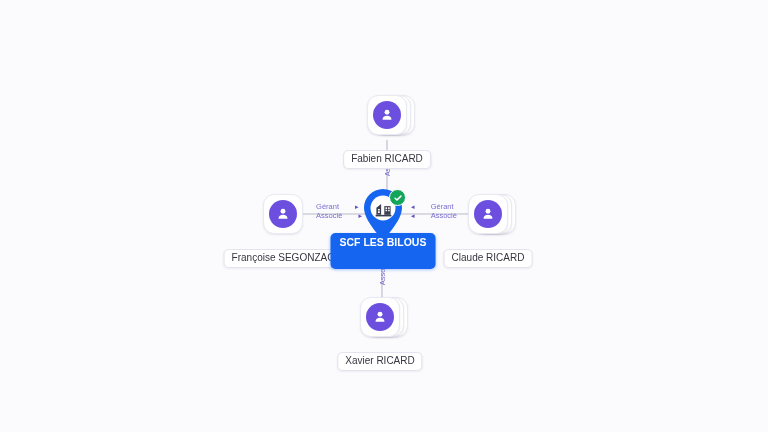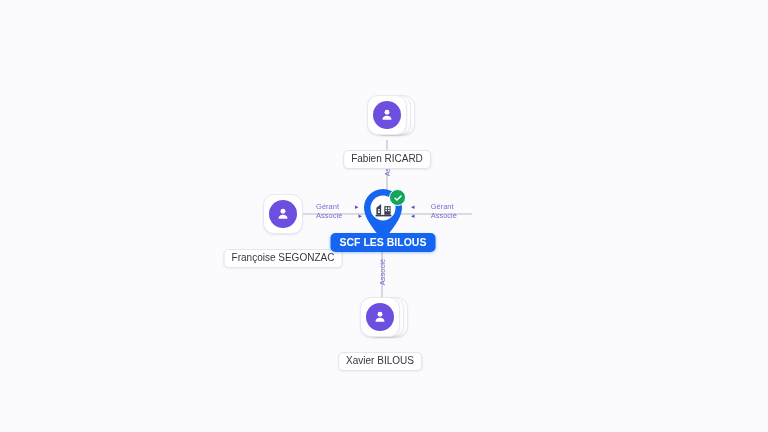--- a/index.html
+++ b/index.html
@@ -72,21 +72,21 @@
     background:#13a65a;
     border:1.5px solid #ffffff;
     display:flex;align-items:center;justify-content:center;
   }
   .company-label{
     position:absolute;
     left:50%;transform:translateX(-50%);
     top:45px;
     background:#1565f0;
     border-radius:5px;
-    padding:3px 9px 4px 9px;
+    padding:3px 9px 21px 9px;
     font-size:10.5px;
     line-height:12px;
     font-weight:bold;
     color:#ffffff;
     white-space:nowrap;
     box-shadow:0 1px 3px rgba(21,101,240,.35);
   }
 
   
   .rel-h{
@@ -175,35 +175,50 @@
           <svg width="16" height="16" viewBox="0 0 24 24" fill="#ffffff">
             <circle cx="12" cy="8" r="3.7"></circle>
             <path d="M12 13c-4 0-6.6 2.3-6.6 4.9V19h13.2v-1.1C18.6 15.3 16 13 12 13z"></path>
           </svg>
         </div>
       </div>
     </div>
     <div class="name-label">Françoise SEGONZAC</div>
   </div>
 
-
-  <div class="node" style="left:380px;top:317px;">
+  <div class="node" style="left:488px;top:214px;">
     <div class="person-stack">
       <div class="card s3"></div>
       <div class="card s2"></div>
       <div class="card s1">
         <div class="avatar">
           <svg width="16" height="16" viewBox="0 0 24 24" fill="#ffffff">
             <circle cx="12" cy="8" r="3.7"></circle>
             <path d="M12 13c-4 0-6.6 2.3-6.6 4.9V19h13.2v-1.1C18.6 15.3 16 13 12 13z"></path>
           </svg>
         </div>
       </div>
     </div>
-    <div class="name-label">Xavier BILOUS</div>
+    <div class="name-label">Claude RICARD</div>
+  </div>
+
+  <div class="node" style="left:380px;top:317px;">
+    <div class="person-stack">
+      <div class="card s3"></div>
+      <div class="card s2"></div>
+      <div class="card s1">
+        <div class="avatar">
+          <svg width="16" height="16" viewBox="0 0 24 24" fill="#ffffff">
+            <circle cx="12" cy="8" r="3.7"></circle>
+            <path d="M12 13c-4 0-6.6 2.3-6.6 4.9V19h13.2v-1.1C18.6 15.3 16 13 12 13z"></path>
+          </svg>
+        </div>
+      </div>
+    </div>
+    <div class="name-label">Xavier RICARD</div>
   </div>
 
   <div class="company" style="left:383px;top:214px;">
     <div class="pin-wrap">
       <svg class="pin" width="44" height="52" viewBox="0 0 44 52">
         <path d="M22 1C11.5 1 3 9.4 3 19.8c0 12.4 15.6 28.4 17.4 30.2a2.2 2.2 0 0 0 3.2 0C25.4 48.2 41 32.2 41 19.8 41 9.4 32.5 1 22 1z" fill="#1565f0"></path>
         <circle cx="22" cy="20" r="12.5" fill="#ffffff"></circle>
       </svg>
       <div class="pin-icon">
         <svg width="19" height="19" viewBox="0 0 24 24" fill="#3b3f52">

